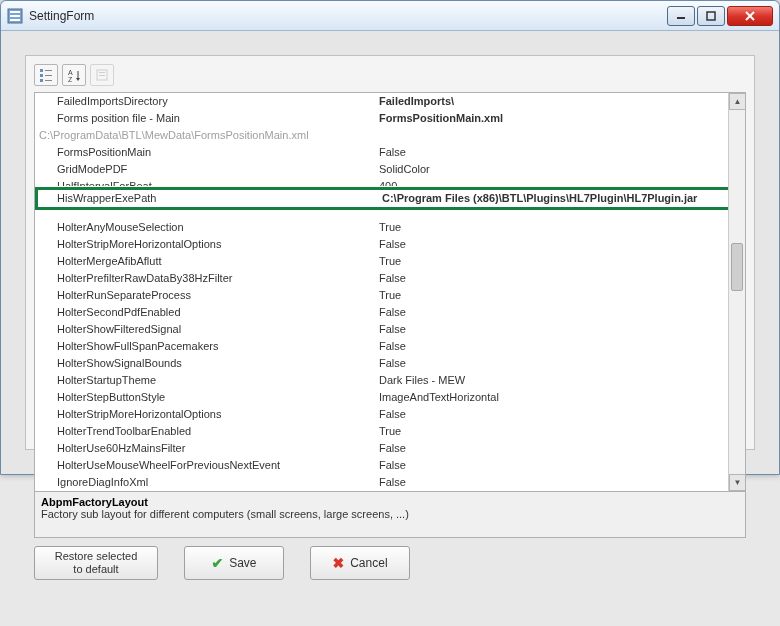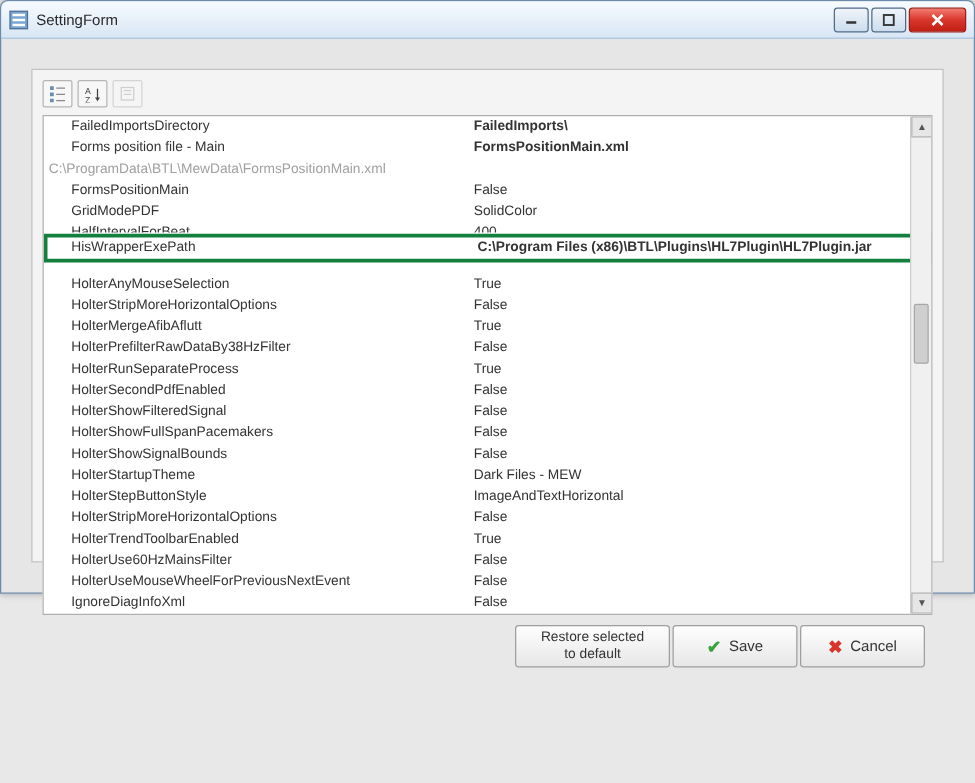--- a/index.html
+++ b/index.html
@@ -168,22 +168,21 @@
     border-top: 1px solid #b0b0b0;
     padding: 4px 6px;
     height: 46px;
     background: #f0f0f0;
   }
   .desc .dtitle { font-weight: 700; font-size: 11px; }
   .desc .dtext { font-size: 11px; color: #333; }
   .buttons {
     margin-top: 8px;
     display: flex;
-    justify-content: flex-end;
-    gap: 2px;
+    gap: 26px;
     padding-right: 6px;
   }
   .btn {
     height: 34px;
     min-width: 100px;
     padding: 0 12px;
     border: 1px solid #9f9f9f;
     border-radius: 3px;
     background: linear-gradient(#fefefe, #e7e7e7);
     display: flex; align-items: center; justify-content: center;
@@ -359,20 +358,24 @@
                 <div class="key">IgnoreDiagInfoXml</div>
                 <div class="val">False</div>
               </div>
             </div>
           <div class="scrollbar">
             <div class="arrow up">▲</div>
             <div class="thumb"></div>
             <div class="arrow down">▼</div>
           </div>
         </div>
+        <div class="desc">
+          <div class="dtitle">AbpmFactoryLayout</div>
+          <div class="dtext">Factory sub layout for different computers (small screens, large screens, ...)</div>
+        </div>
       </div>
 
       <div class="buttons">
         <div class="btn restore">
           <span style="white-space:pre-line; text-align:center;">Restore selected
 to default</span>
         </div>
         <div class="btn">
           <span class="chk">✔</span>
           <span>Save</span>

